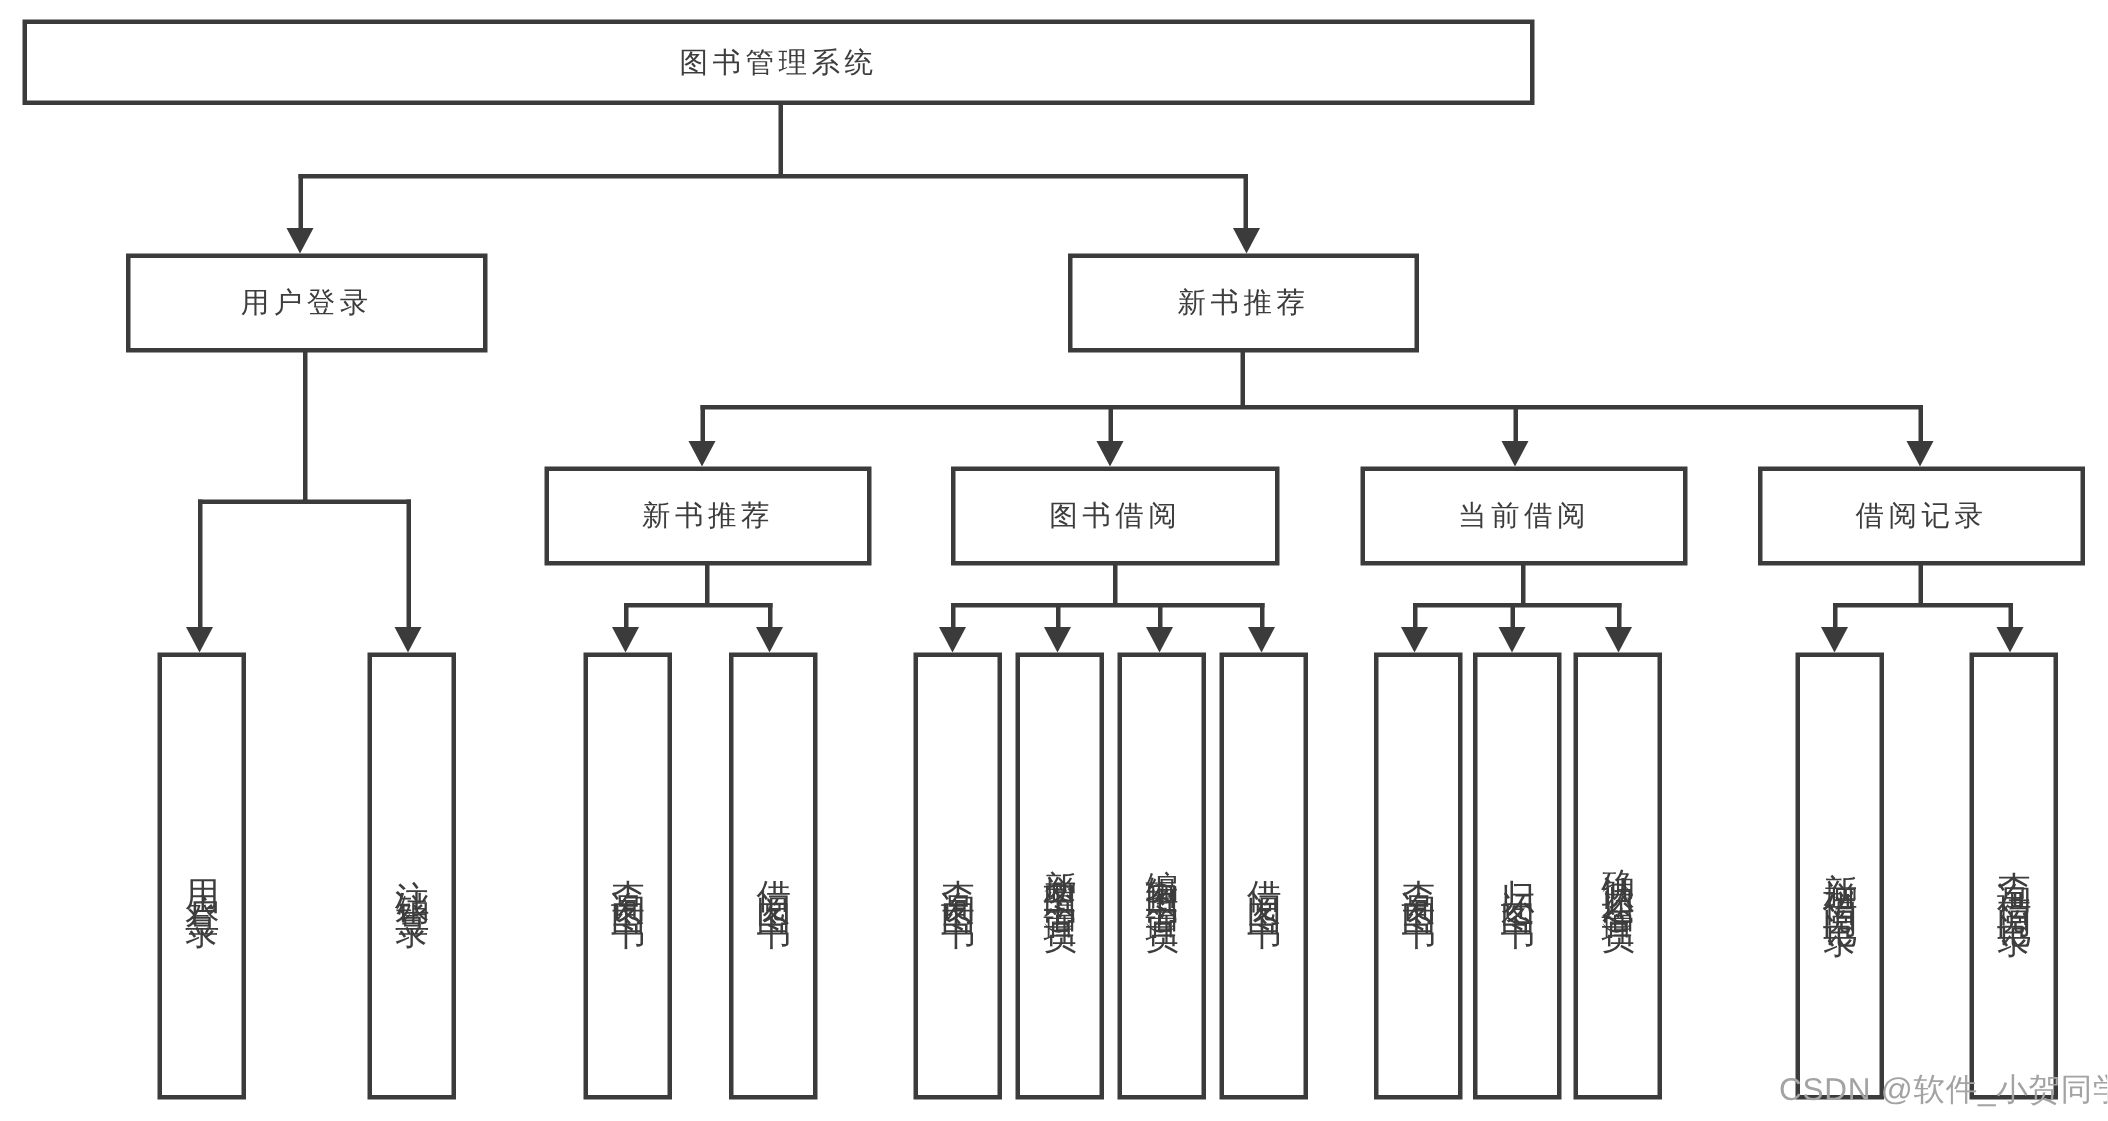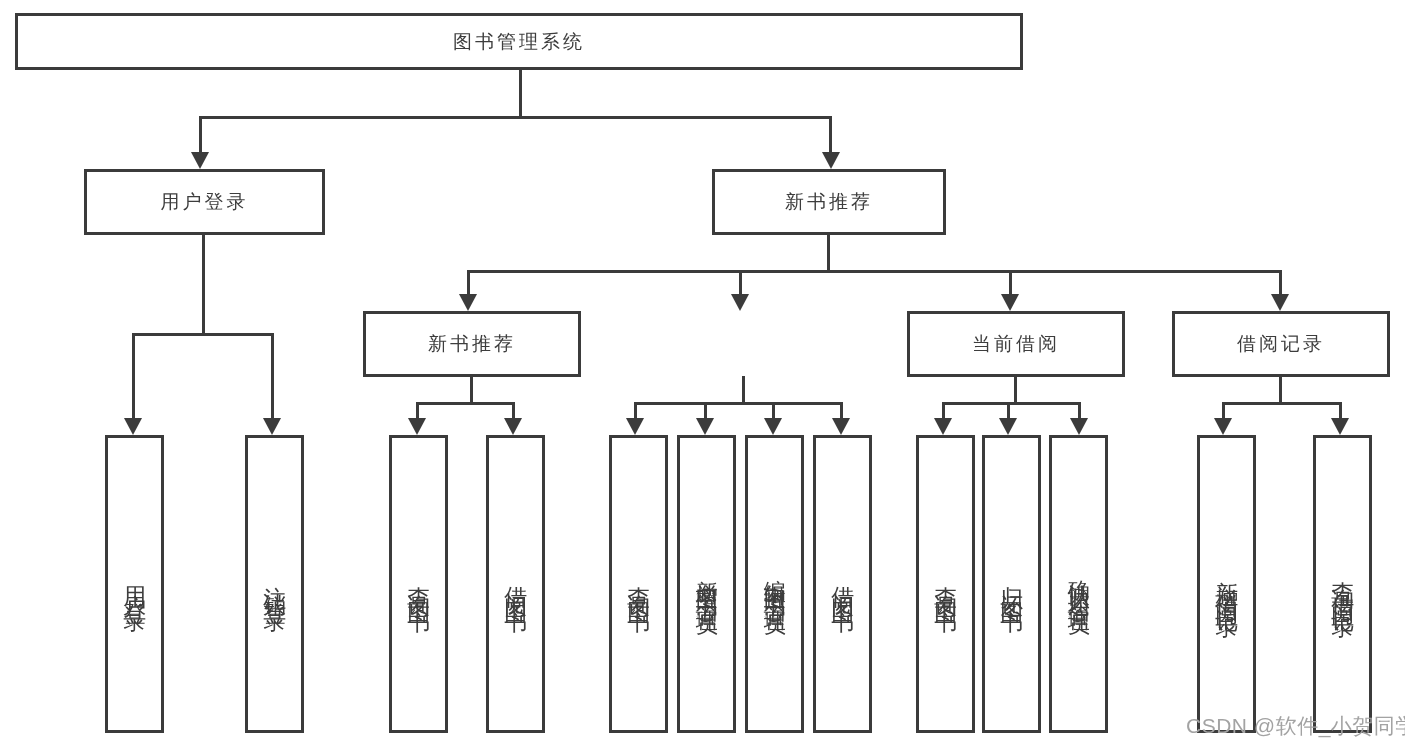--- a/index.html
+++ b/index.html
@@ -69,20 +69,23 @@
   <div class="ahead" style="left:459px;top:294px;"></div>
   <div class="line" style="left:739px;top:270px;width:3px;height:28px;"></div>
   <div class="ahead" style="left:731px;top:294px;"></div>
   <div class="line" style="left:1009px;top:270px;width:3px;height:28px;"></div>
   <div class="ahead" style="left:1001px;top:294px;"></div>
   <div class="line" style="left:1279px;top:270px;width:3px;height:28px;"></div>
   <div class="ahead" style="left:1271px;top:294px;"></div>
 
   <div class="node hnode" style="left:363px;top:311px;width:218px;height:66px;">
     <span>新书推荐</span>
+  </div>
+  <div class="node hnode" style="left:634px;top:311px;width:219px;height:66px;">
+    <span>图书借阅</span>
   </div>
   <div class="node hnode" style="left:907px;top:311px;width:218px;height:66px;">
     <span>当前借阅</span>
   </div>
   <div class="node hnode" style="left:1172px;top:311px;width:218px;height:66px;">
     <span>借阅记录</span>
   </div>
 
   <div class="line" style="left:470px;top:376px;width:3px;height:28px;"></div>
   <div class="line" style="left:416px;top:402px;width:99px;height:3px;"></div>

